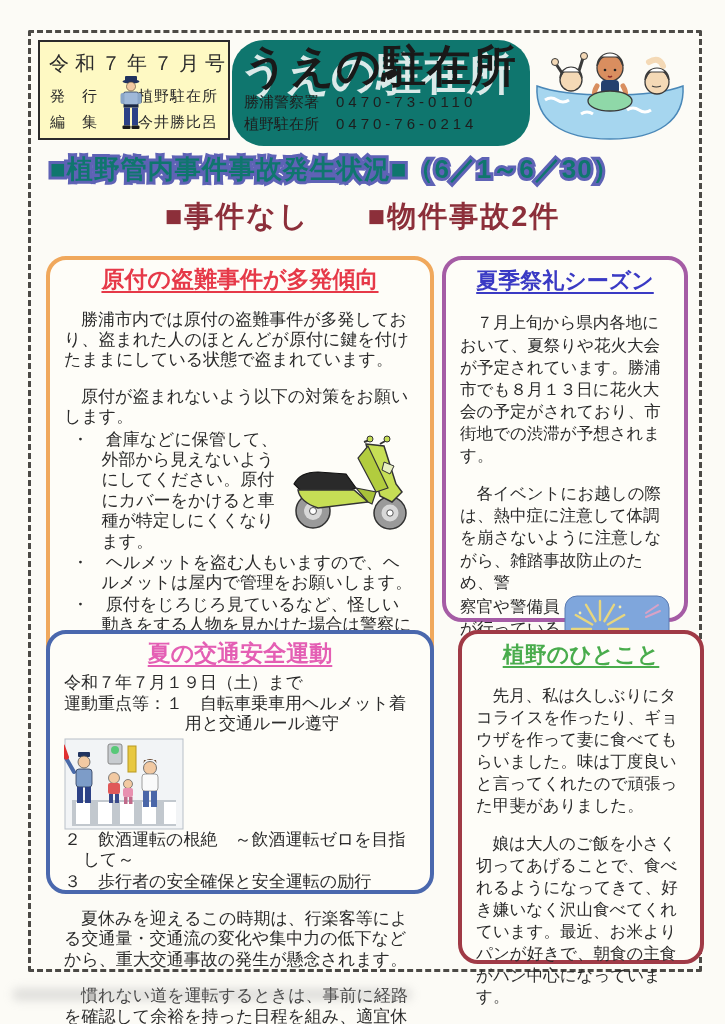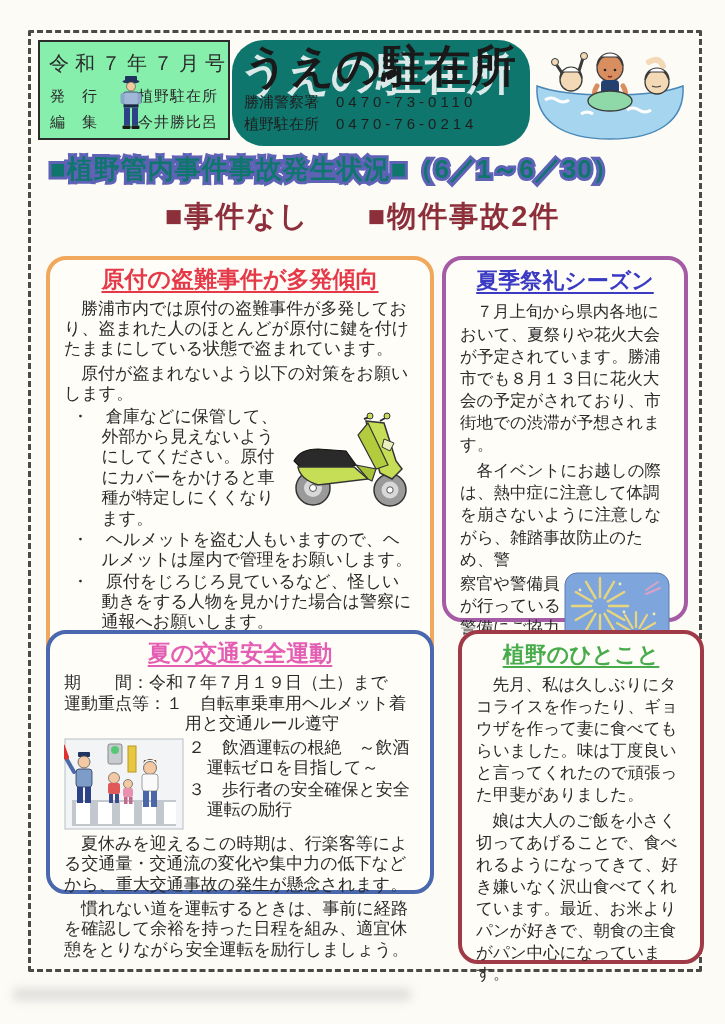--- a/index.html
+++ b/index.html
@@ -9,21 +9,21 @@
     font-family:"Liberation Sans","DejaVu Sans",sans-serif;
     color:#2b2b2b;overflow:hidden;
   }
   .page-border{
     position:absolute;left:28px;top:30px;width:668px;height:936px;
     border:3px dashed #4c4a46;border-radius:2px;
   }
   
   .header{position:absolute;left:38px;top:40px;width:652px;display:flex;align-items:flex-start;}
   .issue-box{
-    width:192px;height:100px;border:2px solid #2b2b2b;background:#86efac;
+    width:192px;height:100px;border:2px solid #2b2b2b;background:#fef9c3;
     position:relative;padding:5px 8px;box-sizing:border-box;flex:0 0 auto;
   }
   .issue-title{font-size:20px;letter-spacing:6px;font-weight:500;margin:3px 0 10px 1px;white-space:nowrap;}
   .pub-row{display:flex;justify-content:space-between;font-size:15px;margin:7px 2px;letter-spacing:1px;}
   .officer{position:absolute;left:76px;top:32px;}
   .title-box{
     width:298px;height:106px;background:#0f766e;box-sizing:border-box;
     padding:2px 8px 4px 12px;margin-left:2px;flex:0 0 auto;border-radius:32px;
   }
   .main-title{
@@ -56,31 +56,31 @@
     text-decoration:underline;text-underline-offset:4px;
   }
   .moped-card{left:46px;top:256px;width:388px;height:458px;border:4px solid #f0a85c;font-size:17px;line-height:1.2;}
   .moped-card h2{font-size:23px;color:#e63948;}
   .festival-card{left:442px;top:256px;width:246px;height:366px;border:4px solid #a55ca5;font-size:16.5px;line-height:1.34;}
   .festival-card h2{font-size:22px;color:#3a3ac4;}
   .traffic-card{left:46px;top:630px;width:388px;height:264px;border:4px solid #4a68ae;font-size:17px;line-height:1.2;}
   .traffic-card h2{font-size:23px;color:#e45fb4;}
   .hitokoto-card{left:458px;top:630px;width:246px;height:334px;border:4px solid #a03a46;font-size:16.5px;line-height:1.33;}
   .hitokoto-card h2{font-size:22px;color:#49ac4c;}
-  .para{margin:4px 0 2px 0;}
+  .para{margin:16px 0 2px 0;}
   .bullet{padding-left:2.2em;text-indent:-1.75em;margin:1px 0;}
   .scooter-float{float:right;width:132px;height:100px;margin:2px 0 2px 4px;}
   .fw-row{display:flex;align-items:flex-start;}
   .fw-text{flex:1;}
   .fw-img{flex:0 0 auto;width:106px;height:112px;margin-left:2px;}
   .kv{display:flex;margin:1px 0;}
   .kv-label{flex:0 0 auto;white-space:nowrap;}
   .kv-val{flex:1;}
   .fi{padding-left:1.1em;text-indent:-1.1em;margin-bottom:1px;}
-  .scene-row{display:flex;align-items:flex-start;margin:2px 0 2px 0;}
+  .scene-row{display:flex;align-items:flex-start;margin:2px 0 2px 0;flex-direction:column;}
   .scene-img{flex:0 0 auto;width:120px;height:92px;margin-right:4px;}
   .scene-rest{flex:1;}
   .scan-smudge{
     position:absolute;left:12px;top:988px;width:400px;height:13px;
     background:#aeaeae;opacity:.35;filter:blur(5px);border-radius:8px;
   }
   svg{display:block;}
 </style>
 </head>
 <body>
@@ -253,21 +253,20 @@
             <circle cx="62" cy="102" r="1.1"></circle>
           </g>
       </svg>
     </div>
   </div>
 </div>
 
 <div class="card traffic-card">
   <h2>夏の交通安全運動</h2>
   <div class="kv">
-    <div class="kv-label">期　　間：</div>
     <div class="kv-val">
       <div>令和７年７月１９日（土）まで</div>
     </div>
   </div>
   <div class="kv">
     <div class="kv-label">運動重点等：</div>
     <div class="kv-val">
       <div class="fi">１　自転車乗車用ヘルメット着用と交通ルール遵守</div>
     </div>
   </div>

